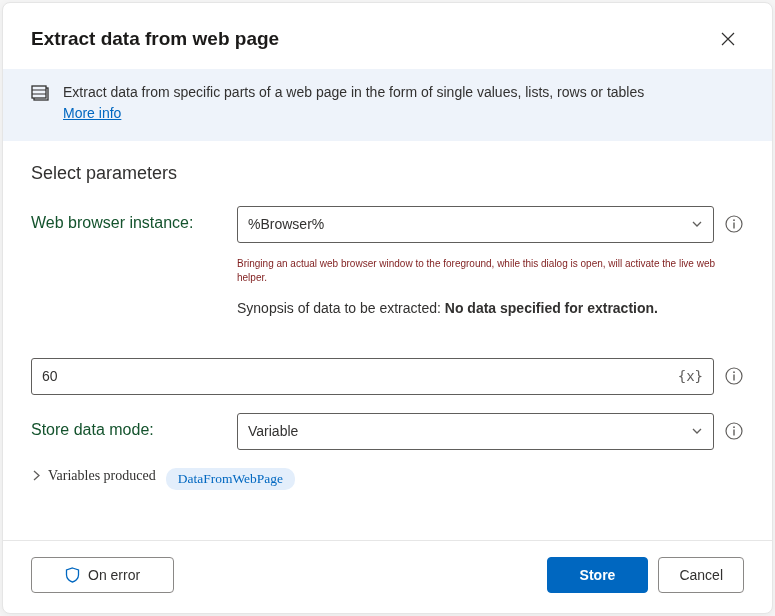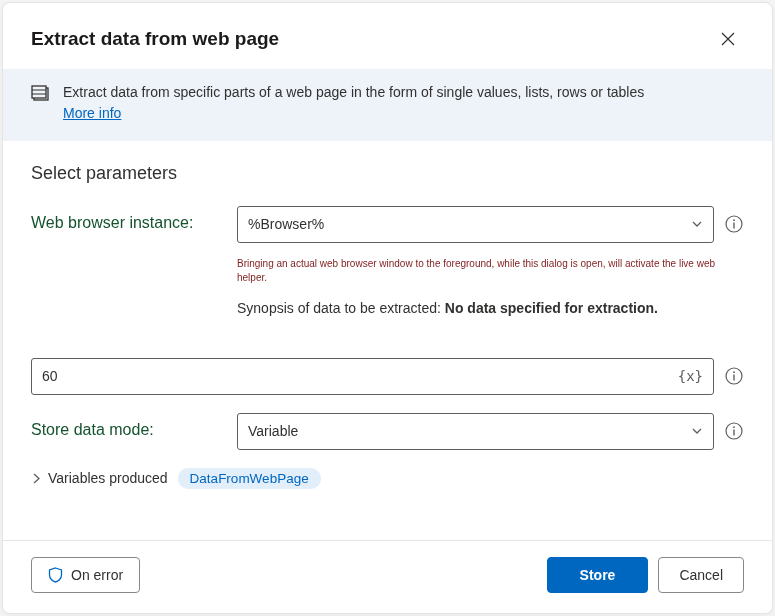--- a/index.html
+++ b/index.html
@@ -135,23 +135,24 @@
   .synopsis {
     font-size: 14px;
     color: #323130;
     margin-top: 14px;
     margin-bottom: 24px;
   }
   .synopsis-value { font-weight: 600; }
   .chevron { color: #605e5c; }
   .vars-row {
     display: flex;
-    align-items: center;
+    align-items: flex-start;
     gap: 10px;
     margin-top: 14px;
+    font-family: Liberation Serif, serif;
   }
   .vars-expand {
     display: flex;
     align-items: center;
     gap: 6px;
     font-size: 14px;
     color: #323130;
     cursor: pointer;
   }
   .var-chip {
@@ -186,21 +187,21 @@
     background: #fff;
     color: #323130;
   }
   .btn-primary {
     background: #0067c0;
     border-color: #0067c0;
     color: #fff;
     font-weight: 600;
     padding: 0 32px;
   }
-  .btn-onerror { padding: 0 16px; }
+  .btn-onerror { padding: 0 33px; }
   svg { display: block; }
   .extract-icon { color: #323130; }
 </style>
 </head>
 <body>
 
 <div class="dialog">
 
   <div class="header">
     <div class="header-title">Extract data from web page</div>

